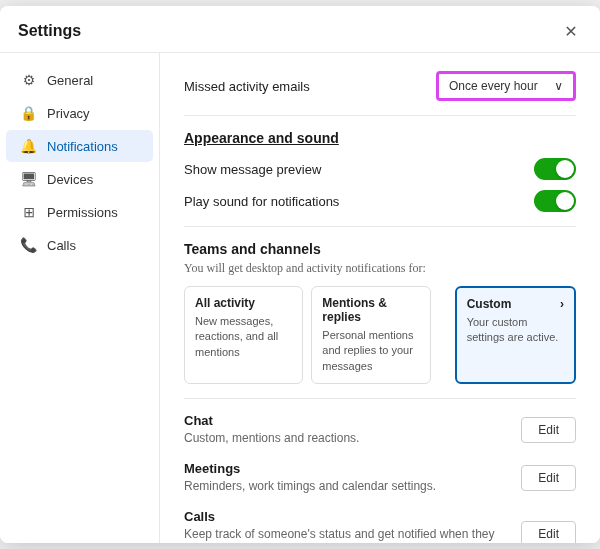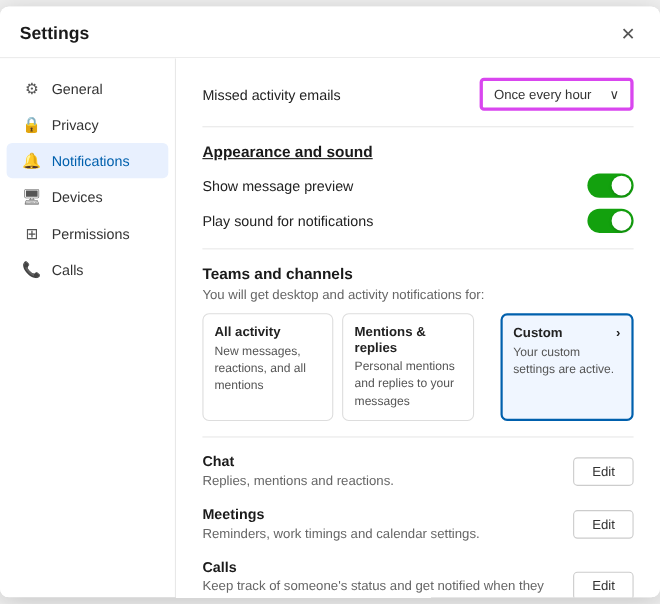--- a/index.html
+++ b/index.html
@@ -160,20 +160,21 @@
     .teams-heading {
       font-size: 14px;
       font-weight: 600;
       color: #1a1a1a;
       margin-bottom: 4px;
     }
     .teams-sub {
       font-size: 12px;
       color: #666;
       margin-bottom: 10px;
+      font-family: Liberation Serif, serif;
     }
     .teams-cards {
       display: flex;
       gap: 8px;
       margin-bottom: 14px;
       border-radius: 14px;
     }
     .teams-card {
       flex: 1;
       border: 1px solid #ddd;
@@ -325,21 +326,21 @@
           <div class="teams-card-desc">Your custom settings are active.</div>
         </div>
       </div>
 
       <hr class="divider">
 
       <div class="edit-section">
         <div class="edit-row">
           <div class="edit-text-block">
             <div class="edit-title">Chat</div>
-            <div class="edit-desc">Replies, mentions and reactions.</div>
+            <div class="edit-desc">Custom, mentions and reactions.</div>
           </div>
           <button class="edit-btn">Edit</button>
         </div>
       </div>
 
       <div class="edit-section">
         <div class="edit-row">
           <div class="edit-text-block">
             <div class="edit-title">Meetings</div>
             <div class="edit-desc">Reminders, work timings and calendar settings.</div>

